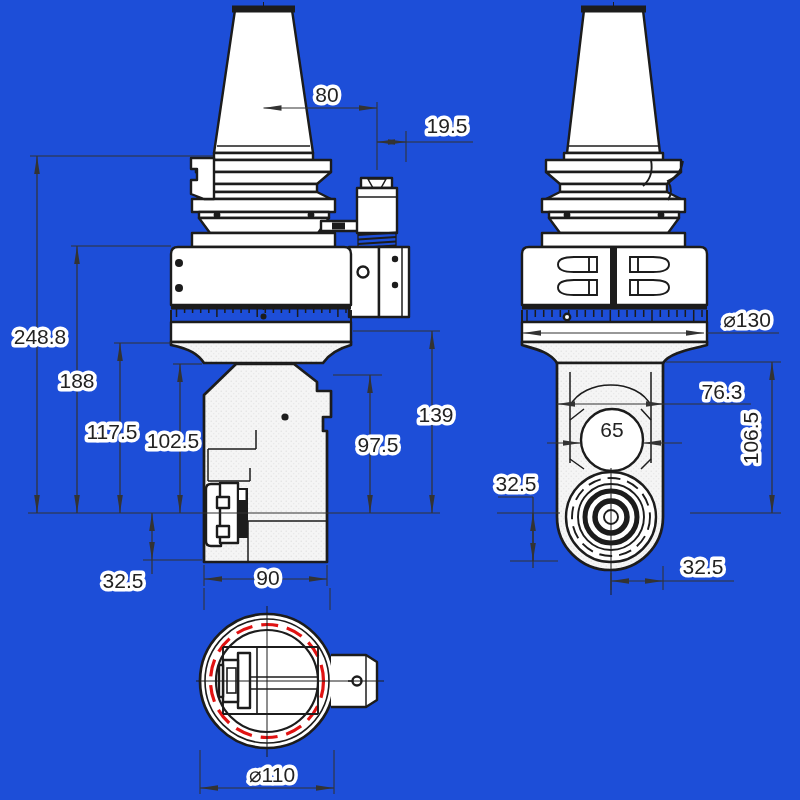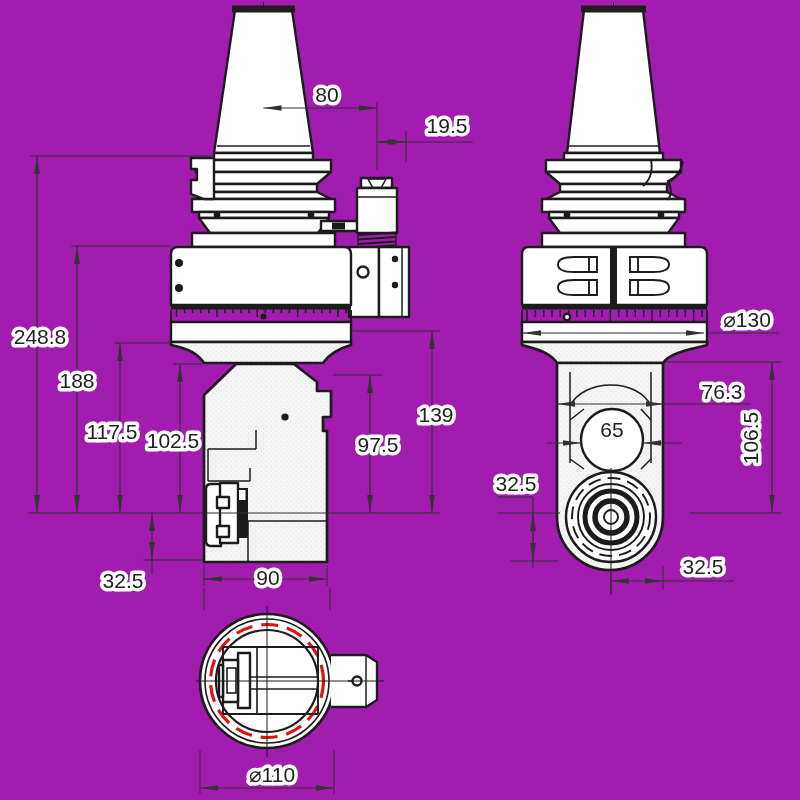--- a/index.html
+++ b/index.html
@@ -1,16 +1,16 @@
 <!DOCTYPE html>
 <html><head>
 <meta charset="utf-8">
 <style>
   html,body{margin:0;padding:0;background:#fff;}
-  .stage{width:800px;height:800px;position:relative;background:#a21caf;}
+  .stage{width:800px;height:800px;position:relative;background:#1d4ed8;}
   svg{display:block}
   .ol  {stroke:#1c1c1c;fill:#fff;stroke-width:2.4;stroke-linejoin:round;}
   .olp {stroke:#1c1c1c;stroke-width:2.7;stroke-linejoin:round;}
   .inl {stroke:#1c1c1c;fill:none;stroke-width:1.5;}
   .in2 {stroke:#1c1c1c;fill:none;stroke-width:1.9;}
   .thk {fill:#1c1c1c;stroke:none;}
   .dot {fill:#1c1c1c;stroke:none;}
   .cl  {stroke:#1c1c1c;stroke-width:1;fill:none;}
   .dim {stroke:#333;stroke-width:1.2;fill:none;}
   .ext {stroke:#333;stroke-width:1.05;fill:none;}

